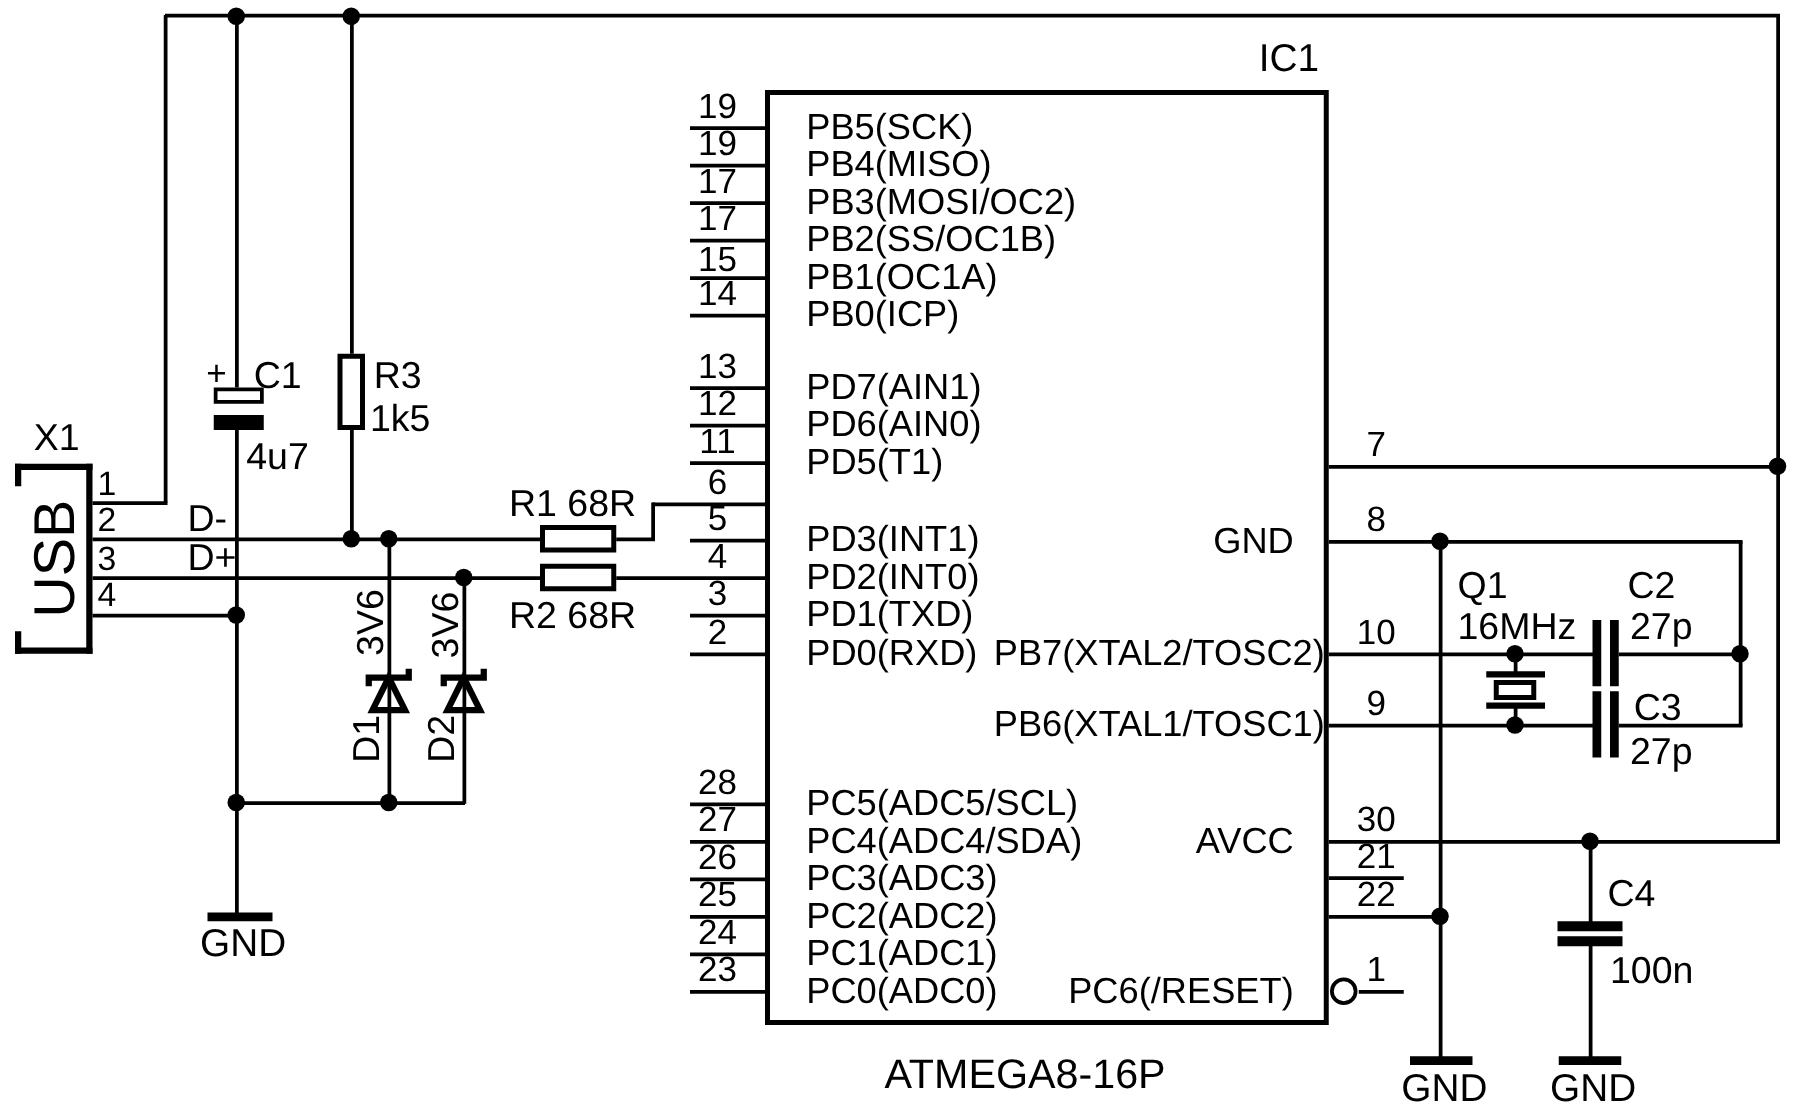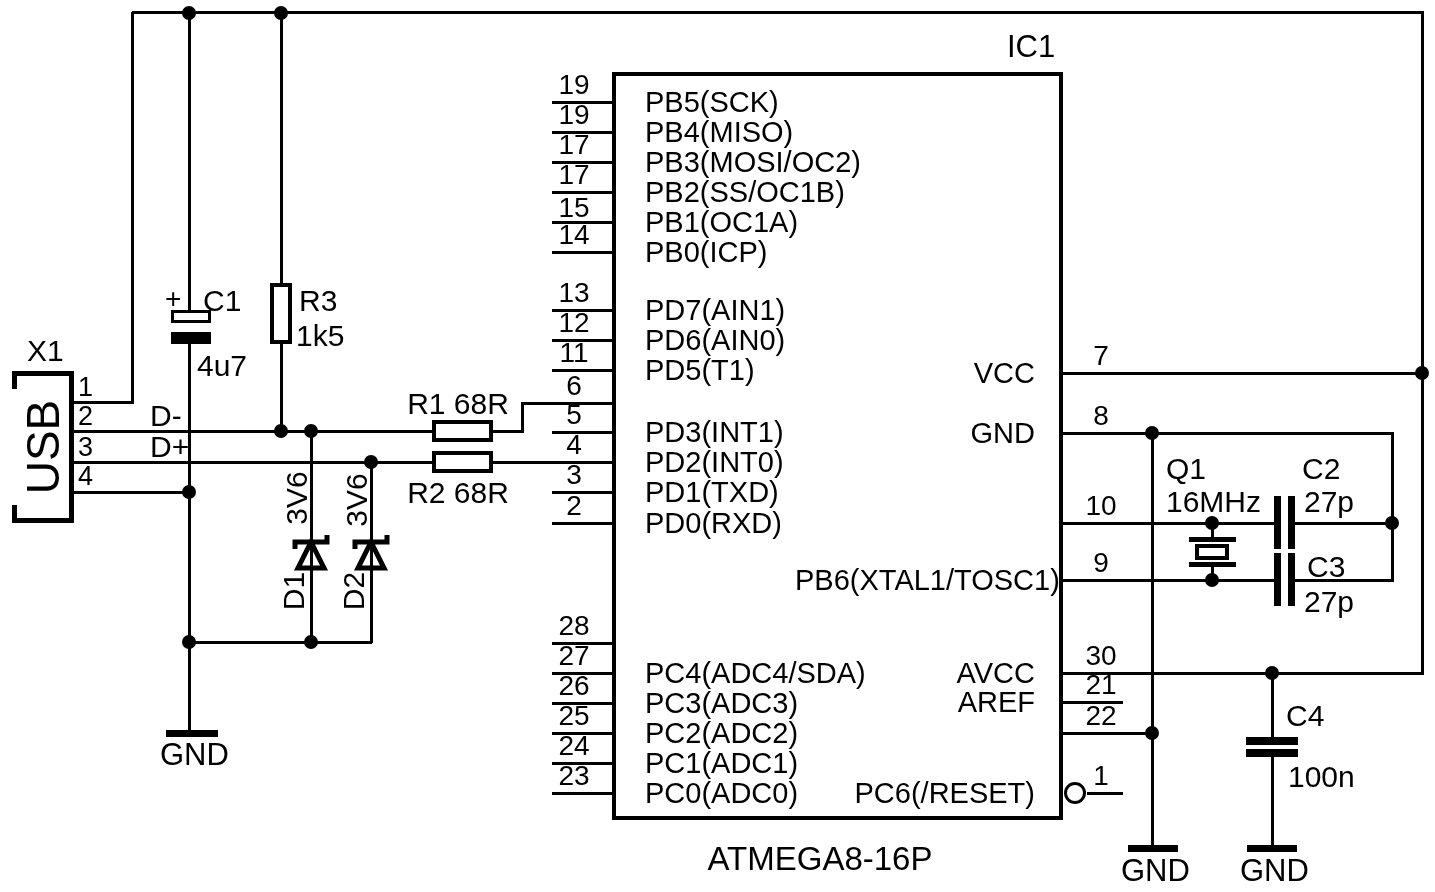--- a/index.html
+++ b/index.html
@@ -170,40 +170,40 @@
   <div class="llbl" style="top:176px">PB2(SS/OC1B)</div>
   <div class="llbl" style="top:206px">PB1(OC1A)</div>
   <div class="llbl" style="top:236px">PB0(ICP)</div>
   <div class="llbl" style="top:294px">PD7(AIN1)</div>
   <div class="llbl" style="top:324px">PD6(AIN0)</div>
   <div class="llbl" style="top:354px">PD5(T1)</div>
   <div class="llbl" style="top:416px">PD3(INT1)</div>
   <div class="llbl" style="top:446px">PD2(INT0)</div>
   <div class="llbl" style="top:476px">PD1(TXD)</div>
   <div class="llbl" style="top:507px">PD0(RXD)</div>
+  <div class="llbl" style="top:627px">PC5(ADC5/SCL)</div>
   <div class="llbl" style="top:657px">PC4(ADC4/SDA)</div>
   <div class="llbl" style="top:687px">PC3(ADC3)</div>
   <div class="llbl" style="top:717px">PC2(ADC2)</div>
   <div class="llbl" style="top:747px">PC1(ADC1)</div>
   <div class="llbl" style="top:777px">PC0(ADC0)</div>
 
   <div class="pnum" style="left:1075px;top:342px">7</div>
   <div class="pnum" style="left:1075px;top:402px">8</div>
   <div class="pnum" style="left:1075px;top:492px">10</div>
   <div class="pnum" style="left:1075px;top:549px">9</div>
   <div class="pnum" style="left:1075px;top:642px">30</div>
   <div class="pnum" style="left:1075px;top:671px">21</div>
   <div class="pnum" style="left:1075px;top:702px">22</div>
   <div class="pnum" style="left:1075px;top:762px">1</div>
 
-  <div class="rlbl" style="top:357px">VCC</div>
   <div class="rlbl" style="top:417px">GND</div>
+  <div class="rlbl" style="top:507px">PB7(XTAL2/TOSC2)</div>
   <div class="rlbl" style="top:564px">PB6(XTAL1/TOSC1)</div>
   <div class="rlbl" style="top:657px">AVCC</div>
-  <div class="rlbl" style="top:686px">AREF</div>
   <div class="rlbl" style="top:777px">PC6(/RESET)</div>
 
   <div style="position:absolute;left:1064px;top:782px;width:22px;height:22px;border:3px solid #000;border-radius:50%;background:#fff;box-sizing:border-box;"></div>
 
   <div class="bar" style="left:1189px;top:537px;width:47px;height:5px"></div>
   <div style="position:absolute;left:1195px;top:544px;width:34px;height:16px;border:4px solid #000;box-sizing:border-box;background:#fff;"></div>
   <div class="bar" style="left:1189px;top:562px;width:47px;height:5px"></div>
   <div class="t big" style="left:1166px;top:453px">Q1</div>
   <div class="t big" style="left:1166px;top:486px">16MHz</div>
 

